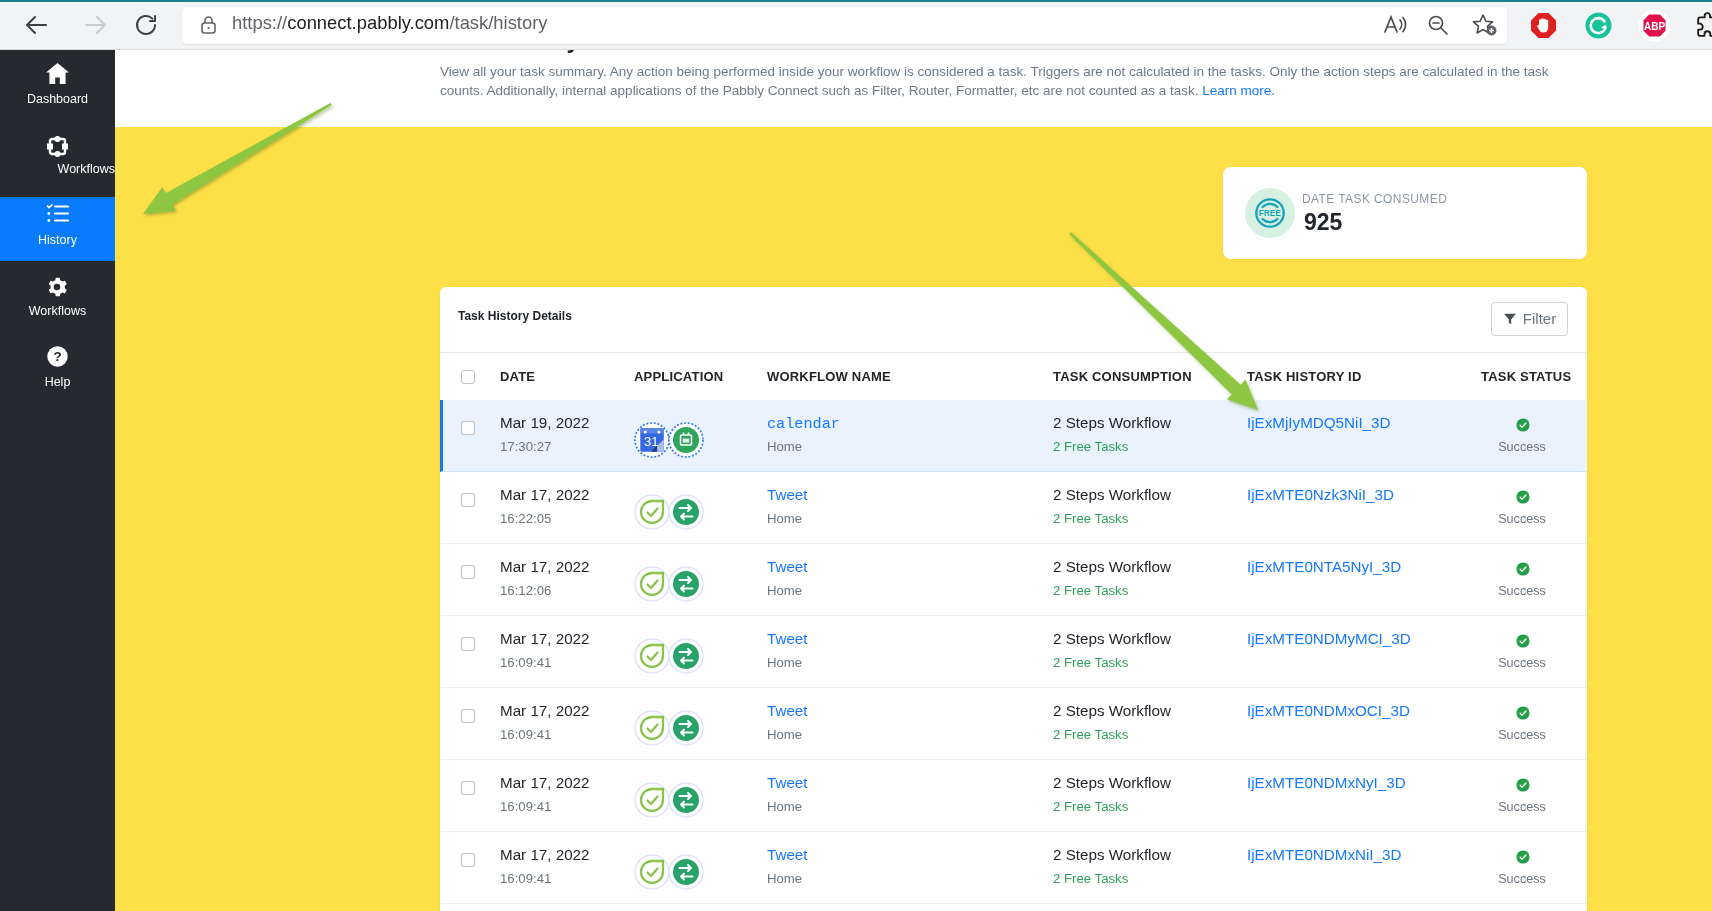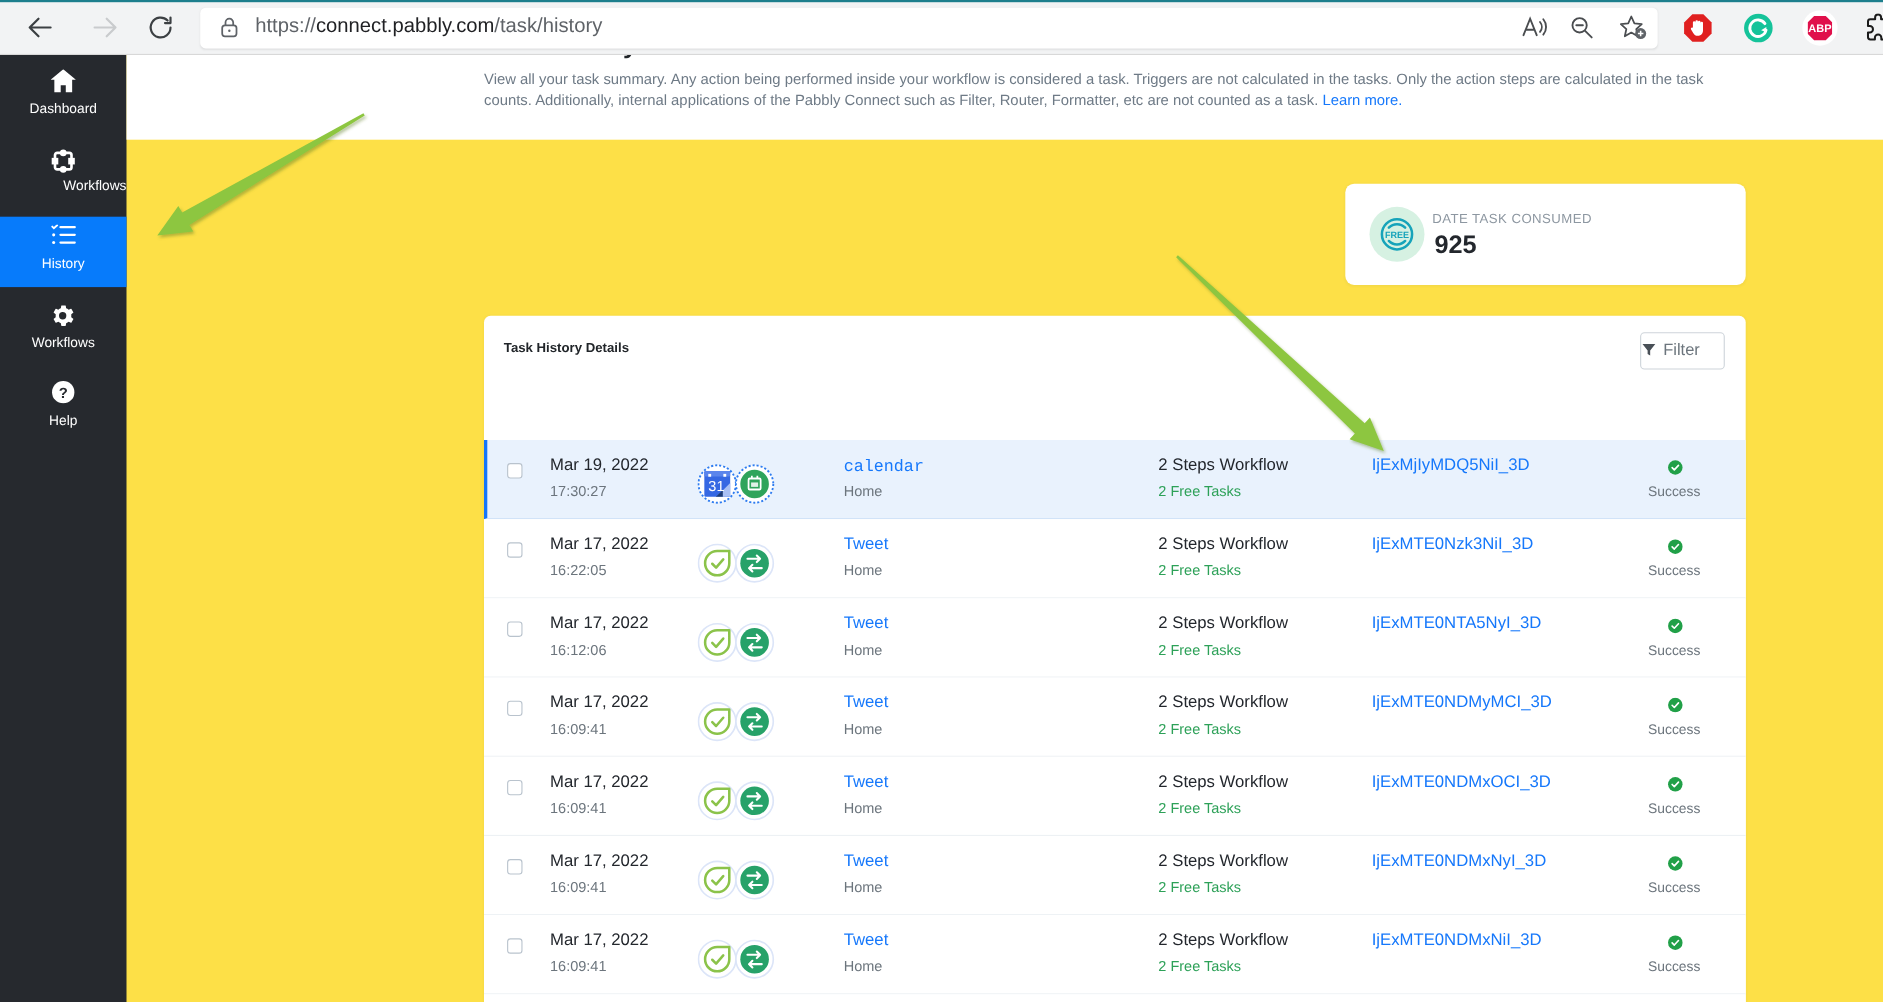--- a/index.html
+++ b/index.html
@@ -29,21 +29,21 @@
 
   
   .card { position:absolute; top:167px; height:92px; background:#fff; border-radius:8px; box-shadow:0 1px 3px rgba(40,50,60,.06); }
   .cicon { position:absolute; left:22px; top:21px; width:50px; height:50px; border-radius:50%; }
   .clabel { position:absolute; left:79px; top:25px; font-size:12px; letter-spacing:.4px; color:#8d97a1; font-weight:400; }
   .cnum { position:absolute; left:81px; top:42px; font-size:23px; font-weight:700; color:#23272d; }
 
   
   #tcard { position:absolute; left:440px; top:287px; width:1147px; height:700px; background:#fff; border-radius:6px 6px 0 0; box-shadow:0 1px 3px rgba(40,50,60,.06); }
   #ttitle { position:absolute; left:18px; top:22px; font-size:12px; font-weight:700; color:#212529; }
-  #fbtn { position:absolute; left:1051px; top:15px; width:77px; height:34px; border:1px solid #ced4da; border-radius:4px; background:#fff; color:#6c757d; font-size:15px; line-height:32px; }
+  #fbtn { position:absolute; left:1051px; top:15px; width:77px; height:34px; border:1px solid #ced4da; border-radius:4px; background:#fff; color:#6c757d; font-size:15px; line-height:32px; text-align:center; }
   #thead { position:absolute; left:0; top:65px; width:1147px; height:48px; border-top:1px solid #e3e8ec; }
   .th { position:absolute; top:16px; font-size:13px; font-weight:700; color:#212529; letter-spacing:.2px; }
   .cb { position:absolute; width:14px; height:14px; border:1px solid #b9c3cd; border-radius:3px; background:#fff; }
 
   .row { position:absolute; left:0; width:1147px; height:72px; border-bottom:1px solid #edf1f4; background:#fff; }
   .rowsel { background:#e9f2fd; border-left:3px solid #1576fb; border-bottom:1px solid #cfe2f8; }
   .d1 { position:absolute; font-size:15.2px; color:#23272d; }
   .d2 { position:absolute; font-size:13.2px; color:#6c757d;text-align:center; }
   .link { color:#1678fb; }
   .green { color:#2da158; }
@@ -165,20 +165,29 @@
     </div>
     <div class="clabel">DATE TASK CONSUMED</div>
     <div class="cnum">925</div>
   </div>
 
   <div id="tcard">
     <div id="ttitle">Task History Details</div>
     <div id="fbtn"><svg style="vertical-align:-2px;margin-right:6px;" width="14" height="14" viewBox="0 0 24 24" fill="#495057">
           <path d="M2 3 h20 L14 13 v8 l-4 -2.5 V13 Z"></path>
         </svg>Filter</div>
+    <div id="thead">
+      <div class="cb" style="left:21px; top:17px;"></div>
+      <div class="th" style="left:60px;">DATE</div>
+      <div class="th" style="left:194px;">APPLICATION</div>
+      <div class="th" style="left:327px;">WORKFLOW NAME</div>
+      <div class="th" style="left:613px;">TASK CONSUMPTION</div>
+      <div class="th" style="left:807px;">TASK HISTORY ID</div>
+      <div class="th" style="left:1041px;">TASK STATUS</div>
+    </div>
     <div class="row rowsel" style="top:113px;">
       <div class="cb" style="left:18px; top:21px;"></div>
       <div class="d1" style="left:57px; top:14px;">Mar 19, 2022</div>
       <div class="d2" style="left:57px; top:39px;">17:30:27</div>
       <svg class="abs" style="left:191px;top:20px;" width="72" height="40" viewBox="0 0 72 40">
         <circle cx="18" cy="20" r="17" fill="#fff" stroke="#2e7cf0" stroke-width="1.7" stroke-dasharray="1.9 1.8"></circle>
         <circle cx="52" cy="20" r="17" fill="#fff" stroke="#2e7cf0" stroke-width="1.7" stroke-dasharray="1.9 1.8"></circle>
         <g transform="translate(6.3,8.2)">
             <rect x="0" y="0" width="23.5" height="23.5" rx="1.2" fill="#3668e3"></rect>
             <rect x="0" y="0" width="23.5" height="5" rx="1.2" fill="#5b85ec"></rect>

